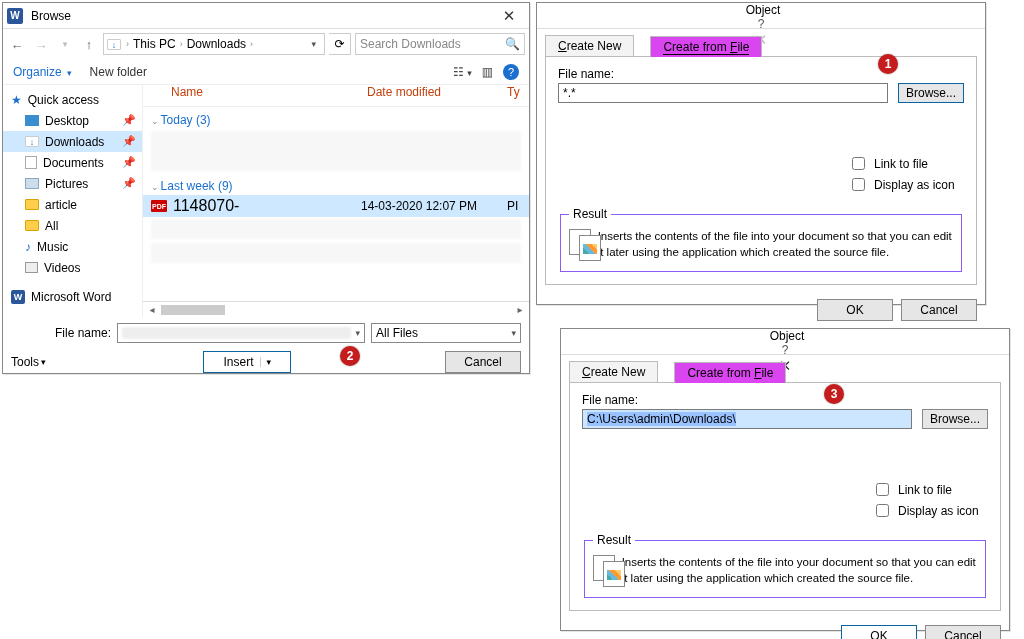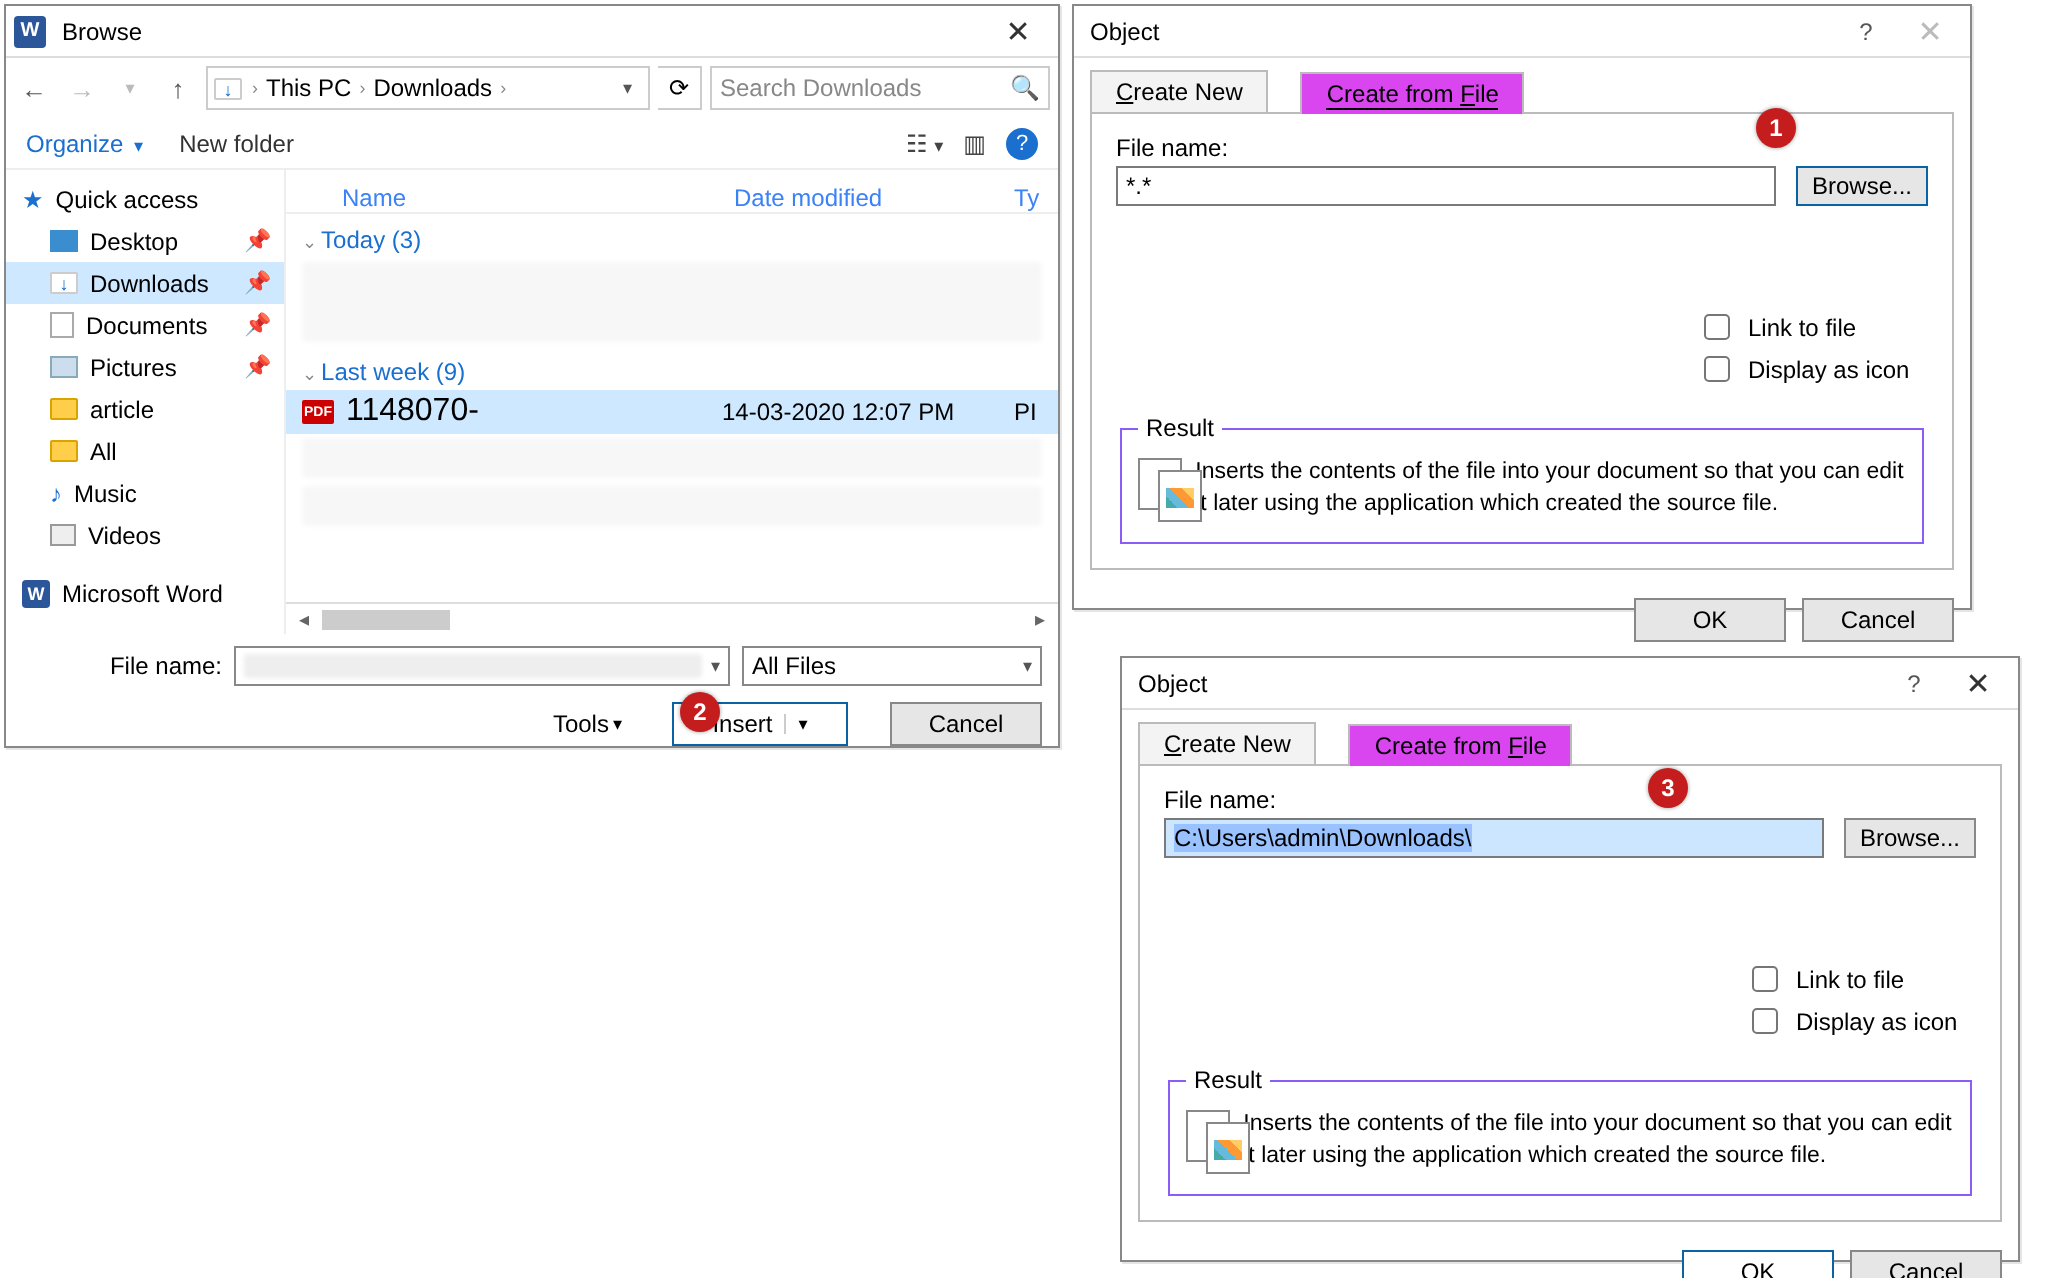--- a/index.html
+++ b/index.html
@@ -43,21 +43,21 @@
   .fold { width:14px; height:11px; background:#ffcf4b; border:1px solid #d9a400; border-radius:1px; display:inline-block; }
   .fold.dl { position:relative; background:#fff; border-color:#ccc; }
   .fold.dl::after { content:"↓"; position:absolute; inset:0; font-size:9px; color:#1a6fcf; text-align:center; line-height:10px; }
   .doc { width:12px; height:13px; background:#fff; border:1px solid #aaa; display:inline-block; }
   .pic { width:14px; height:11px; background:#cde; border:1px solid #8ab; display:inline-block; }
   .mus { color:#1a6fcf; font-size:12px; }
   .vid { width:13px; height:11px; background:#eee; border:1px solid #999; display:inline-block; }
   .wd { width:14px; height:14px; background:#2b579a; color:#fff; font-size:9px; font-weight:bold; display:inline-flex; align-items:center; justify-content:center; border-radius:2px; }
 
   .listarea { flex:1; display:flex; flex-direction:column; overflow:hidden; }
-  .cols { display:flex; border-bottom:1px solid #eee; height:22px; align-items:flex-end; color:#3b82f6; font-size:12px; }
+  .cols { display:flex; border-bottom:1px solid #eee; height:22px; align-items:flex-start; color:#c2410c; font-size:12px; }
   .cols .c1 { width:24px; }
   .cols .c2 { flex:1; padding-left:4px; }
   .cols .c3 { width:140px; }
   .cols .c4 { width:22px; }
   .grp { color:#1a6fcf; font-size:12px; padding:6px 0 2px 8px; }
   .grp .car { font-size:9px; color:#888; margin-right:2px; }
   .blurrow { height:20px; margin:2px 8px; background:#f4f4f4; border-radius:2px; filter:blur(1px); opacity:.7; }
   .blurrow.big { height:40px; }
   .filerow { display:flex; align-items:center; height:22px; padding-left:8px; gap:6px; }
   .filerow.sel { background:#cde8ff; }
@@ -70,28 +70,28 @@
   .hscroll .thumb { width:64px; height:10px; background:#ccc; margin-left:2px; }
 
   .bbottom { padding:6px 8px; }
   .fnrow { display:flex; align-items:center; gap:6px; }
   .fnrow label { width:100px; text-align:right; font-size:12px; }
   .combo { height:20px; border:1px solid #888; display:flex; align-items:center; padding:0 4px; font-size:12px; background:#fff; }
   .combo .dd { margin-left:auto; font-size:9px; color:#555; }
   .fnrow .combo.fn { flex:1; position:relative; }
   .fnrow .combo.fn .blurval { flex:1; height:12px; background:#eee; filter:blur(1px); border-radius:2px; margin-right:4px; }
   .fnrow .combo.ft { width:150px; }
-  .btnrow { display:flex; align-items:center; gap:21px; justify-content:flex-end; margin-top:8px; }
+  .btnrow { display:flex; align-items:center; gap:8px; justify-content:space-between; margin-top:8px; }
   .btnrow .tools { display:flex; align-items:center; gap:2px; margin-right:4px; position:relative; }
   .btn { height:22px; min-width:76px; border:1px solid #888; background:#e6e6e6; display:flex; align-items:center; justify-content:center; font-size:12px; }
   .btn.primary { border:1px solid #0a64a4; background:#fff; }
   .btn .dd { margin-left:6px; font-size:9px; }
 
   
-  .obj .titlebar { background:#fff; }
+  .obj .titlebar { background:#fff;flex-direction:column; }
   .obj .tabs { display:flex; gap:16px; padding:6px 8px 0 8px; }
   .obj .tab { border:1px solid #bbb; border-bottom:none; padding:3px 12px; font-size:12px; background:#f3f3f3; }
   .obj .tab.active { background:#d946ef; position:relative; top:1px; }
   .obj .pane { border:1px solid #bbb; margin:0 8px 8px 8px; padding:10px 12px 12px 12px; }
   .obj .lbl { font-size:12px; margin-bottom:2px; }
   .obj .line1 { display:flex; gap:10px; align-items:center; }
   .obj .tinput { flex:1; border:1px solid #7a7a7a; height:20px; padding:0 4px; font-size:12px; display:flex; align-items:center; }
   .obj .tinput.sel { background:#cde6ff; }
   .obj .browsebtn { height:20px; min-width:66px; border:1px solid #888; background:#e6e6e6; font-size:12px; display:flex; align-items:center; justify-content:center; }
   .obj .browsebtn.hi { border:1px solid #0a64a4; }

